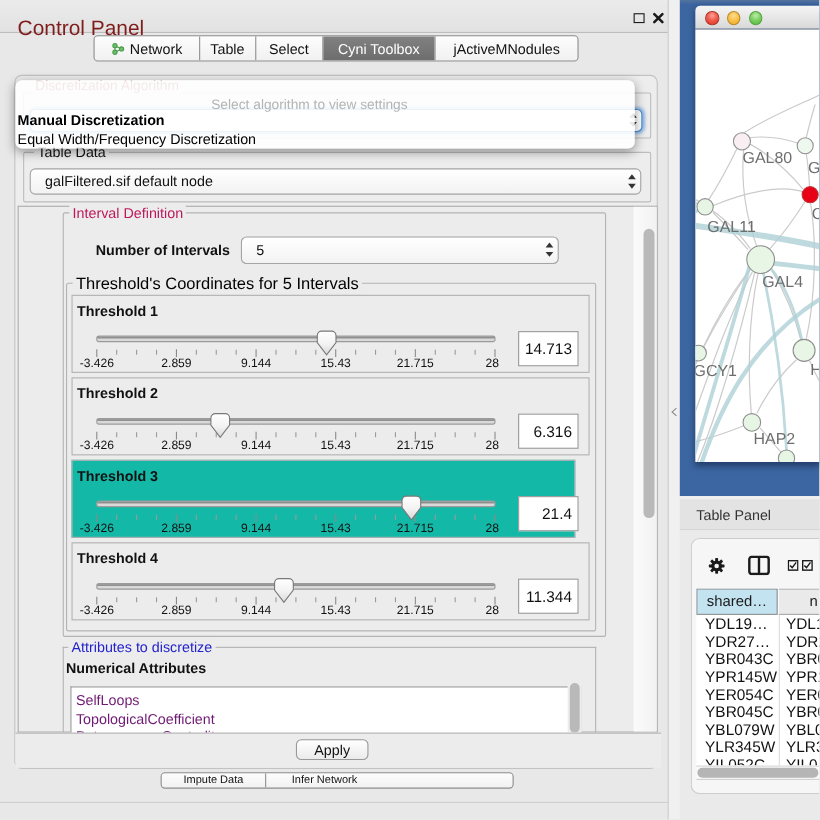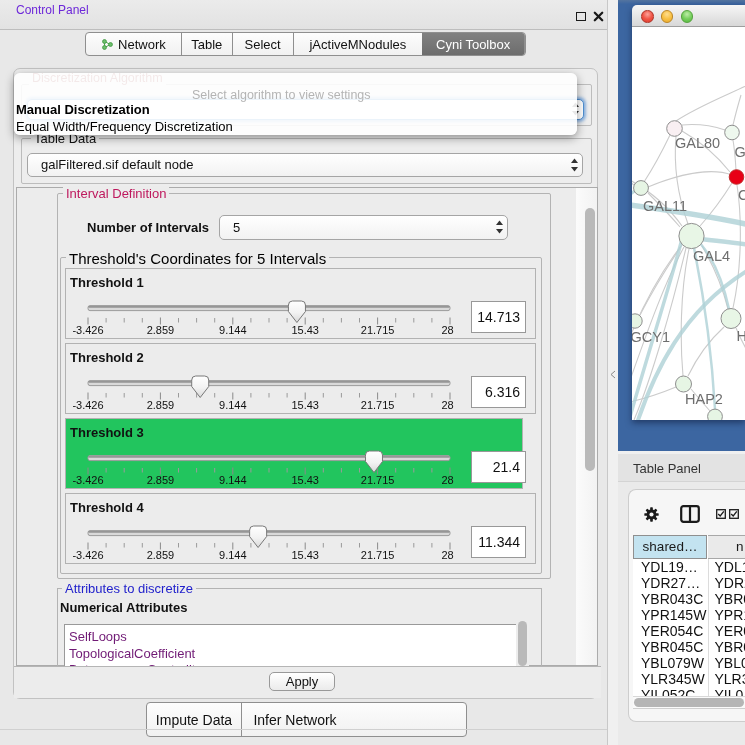--- a/index.html
+++ b/index.html
@@ -1,19 +1,19 @@
 <!DOCTYPE html>
 <html><head><meta charset="utf-8"><style>
 *{margin:0;padding:0;box-sizing:border-box}
 body{width:745px;height:745px;background:#e8e8e8;font-family:"Liberation Sans",sans-serif;position:relative;overflow:hidden}
 .abs{position:absolute}
 </style></head><body>
 
 <div class="abs" style="left:0;top:0;width:607px;height:30px;background:linear-gradient(#ebebeb,#e2e2e2);border-bottom:1px solid #bdbdbd"></div>
-<div class="abs" style="left:16px;top:3px;font-size:12px;color:#6d28d9">Control Panel</div>
+<div class="abs" style="left:16px;top:16px;font-size:19px;color:#7f1d1d">Control Panel</div>
 <div class="abs" style="left:576px;top:11.5px;width:10px;height:9.5px;border:1.5px solid #1a1a1a"></div>
 <svg class="abs" style="left:593px;top:11px" width="11" height="11">
     <path d="M1.8,1.8 L9.2,9.2 M9.2,1.8 L1.8,9.2" stroke="#1a1a1a" stroke-width="2.3" stroke-linecap="round"></path>
   </svg>
 
 <div class="abs" style="left:85px;top:32px;width:441px;height:24px;border:1px solid #8f8f8f;border-radius:4px;background:linear-gradient(#fdfdfd,#f1f1f1);display:flex;font-size:13px;color:#111;overflow:hidden">
 <div style="width:96px;border-right:1px solid #8f8f8f;display:flex;align-items:center;justify-content:center">
 <svg width="13" height="13" style="margin-right:4px">
         <g stroke="#4a9e4a" stroke-width="1">
           <line x1="3.5" y1="3.5" x2="9.5" y2="6.5"></line>
@@ -22,22 +22,22 @@
           <g fill="#6cbf6c">
             <circle cx="3.5" cy="3.5" r="1.9"></circle>
             <circle cx="3.5" cy="9.5" r="1.9"></circle>
             <circle cx="9.5" cy="6.5" r="1.9"></circle>
           </g>
         </g>
       </svg>
 Network</div>
 <div style="width:51px;border-right:1px solid #8f8f8f;display:flex;align-items:center;justify-content:center">Table</div>
 <div style="width:61px;border-right:1px solid #8f8f8f;display:flex;align-items:center;justify-content:center">Select</div>
+<div style="width:103px;border-right:1px solid #8f8f8f;display:flex;align-items:center;justify-content:center;background:linear-gradient(#818181,#6d6d6d);color:#fff">Cyni Toolbox</div>
 <div style="width:129px;display:flex;align-items:center;justify-content:center">jActiveMNodules</div>
-<div style="width:103px;border-right:1px solid #8f8f8f;display:flex;align-items:center;justify-content:center;background:linear-gradient(#818181,#6d6d6d);color:#fff">Cyni Toolbox</div>
 </div>
 
 <div class="abs" style="left:13px;top:68px;width:585px;height:631px;background:#ededed;border:1px solid #c2c2c2;border-radius:7px"></div>
 
 <div class="abs" style="left:21px;top:84px;width:571px;height:42px;border:1px solid #bcbcbc;border-radius:2px"></div>
 <div class="abs" style="left:29px;top:71px;font-size:12.5px;color:#96393a;background:#ededed;padding:0 3px">Discretization Algorithm</div>
 <div class="abs" style="left:27px;top:99px;width:557px;height:21px;background:#fff;border:1.5px solid #4f8fd0;border-radius:5px;box-shadow:0 0 3px 1.5px rgba(110,160,220,0.75)"></div>
 <svg width="9" height="14" style="position:absolute;left:571px;top:102px">
     <path d="M4.5,0.5 L8,5 L1,5 z" fill="#333"></path>
     <path d="M4.5,13.5 L8,9 L1,9 z" fill="#333"></path>
@@ -109,21 +109,21 @@
 <text x="22" y="64.5" text-anchor="middle" font-size="11" fill="#111" font-family="Liberation Sans,sans-serif">-3.426</text>
       <text x="94.4" y="64.5" text-anchor="middle" font-size="11" fill="#111" font-family="Liberation Sans,sans-serif">2.859</text>
       <text x="166.8" y="64.5" text-anchor="middle" font-size="11" fill="#111" font-family="Liberation Sans,sans-serif">9.144</text>
       <text x="239.2" y="64.5" text-anchor="middle" font-size="11" fill="#111" font-family="Liberation Sans,sans-serif">15.43</text>
       <text x="311.6" y="64.5" text-anchor="middle" font-size="11" fill="#111" font-family="Liberation Sans,sans-serif">21.715</text>
       <text x="381.5" y="64.5" text-anchor="middle" font-size="11" fill="#111" font-family="Liberation Sans,sans-serif">28</text>
 <path d="M125.7193088525425,37.5 v-1.5 a4,4 0 0 1 4,-4 h9 a4,4 0 0 1 4,4 v6.5 L134.2,53.5 L125.7,42.5 z" transform="translate(0,0)" fill="url(#thg)" stroke="#787878" stroke-width="1"></path>
 </svg>
 <div style="position:absolute;left:405px;top:32px;width:55px;height:32px;background:#fff;border:1px solid #989898;font-size:14px;color:#111;text-align:right;line-height:30px;padding-right:5px">6.316</div>
 </div>
-<div style="position:absolute;left:65px;top:418px;width:458px;height:71px;border:1px solid #b2b2b2;background:#22c55e">
+<div style="position:absolute;left:65px;top:418px;width:458px;height:71px;border:1px solid #b2b2b2;background:#14b8a6">
 <div style="position:absolute;left:4px;top:6px;font-size:13px;font-weight:bold;color:#111">Threshold 3</div>
 <svg width="471" height="73" style="position:absolute;left:0;top:0" viewBox="0 0 471 73">
 <defs>
         <linearGradient id="thg" x1="0" y1="0" x2="0" y2="1">
           <stop offset="0" stop-color="#ffffff"></stop>
           <stop offset="0.55" stop-color="#f2f2f2"></stop>
           <stop offset="1" stop-color="#d8d8d8"></stop>
         </linearGradient>
       </defs>
 <rect x="22" y="36.6" width="362" height="5" rx="2" fill="#d9d9d9" stroke="#9b9b9b" stroke-width="1"></rect>
@@ -172,21 +172,21 @@
 <div style="position:absolute;left:4px;top:4px">SelfLoops</div>
 <div style="position:absolute;left:4px;top:20.5px">TopologicalCoefficient</div>
 <div style="position:absolute;left:4px;top:37px">BetweennessCentrality</div>
 </div>
 <div class="abs" style="left:516px;top:621px;width:13px;height:45px;background:#ededed"></div>
 <div class="abs" style="left:518px;top:621px;width:9px;height:45px;background:#b9b9b9;border-radius:4.5px"></div>
 
 <div class="abs" style="left:14px;top:666px;width:587px;height:32px;background:#ececec;border-top:1px solid #b5b5b5"></div>
 <div class="abs" style="left:269px;top:672px;width:66px;height:19px;background:linear-gradient(#ffffff,#ebebeb);border:1px solid #999;border-radius:5px;font-size:13px;color:#111;text-align:center;line-height:17px">Apply</div>
 
-<div class="abs" style="left:146px;top:702px;width:321px;height:35px;border:1px solid #8f8f8f;border-radius:4px;background:linear-gradient(#fdfdfd,#f1f1f1);display:flex;font-size:14px;color:#111;overflow:hidden">
+<div class="abs" style="left:146px;top:702px;width:321px;height:15px;border:1px solid #8f8f8f;border-radius:4px;background:linear-gradient(#fdfdfd,#f1f1f1);display:flex;font-size:10px;color:#111;overflow:hidden">
 <div style="width:95px;border-right:1px solid #8f8f8f;display:flex;align-items:center;justify-content:center">Impute Data</div>
 <div style="width:106px;display:flex;align-items:center;justify-content:center">Infer Network</div>
 </div>
 <div class="abs" style="left:0;top:729px;width:611px;height:1px;background:#d0d0d0"></div>
 
 <div class="abs" style="left:607px;top:0;width:1px;height:745px;background:#c8c8c8"></div>
 <div class="abs" style="left:608px;top:0;width:10px;height:745px;background:#f0f0f0"></div>
 <svg class="abs" style="left:610px;top:370px" width="6" height="9">
     <path d="M5,1 L1,4.5 L5,8" fill="none" stroke="#8a8a8a" stroke-width="1"></path>
   </svg>

